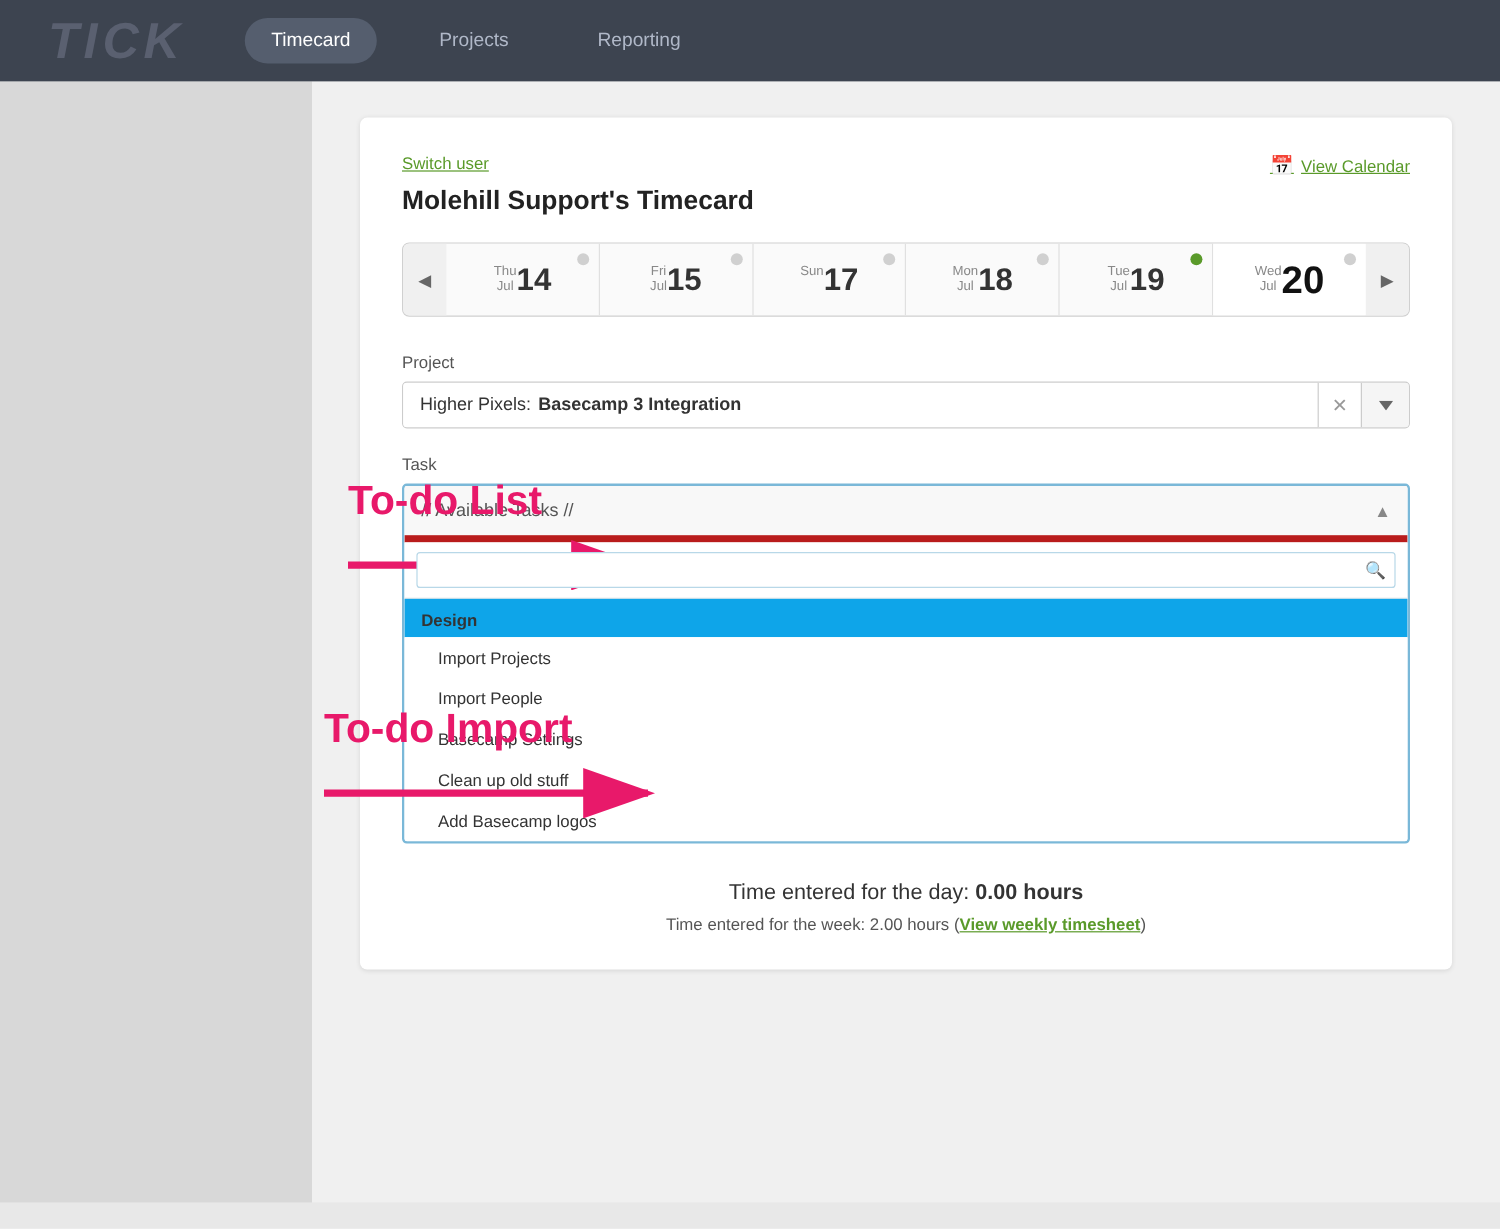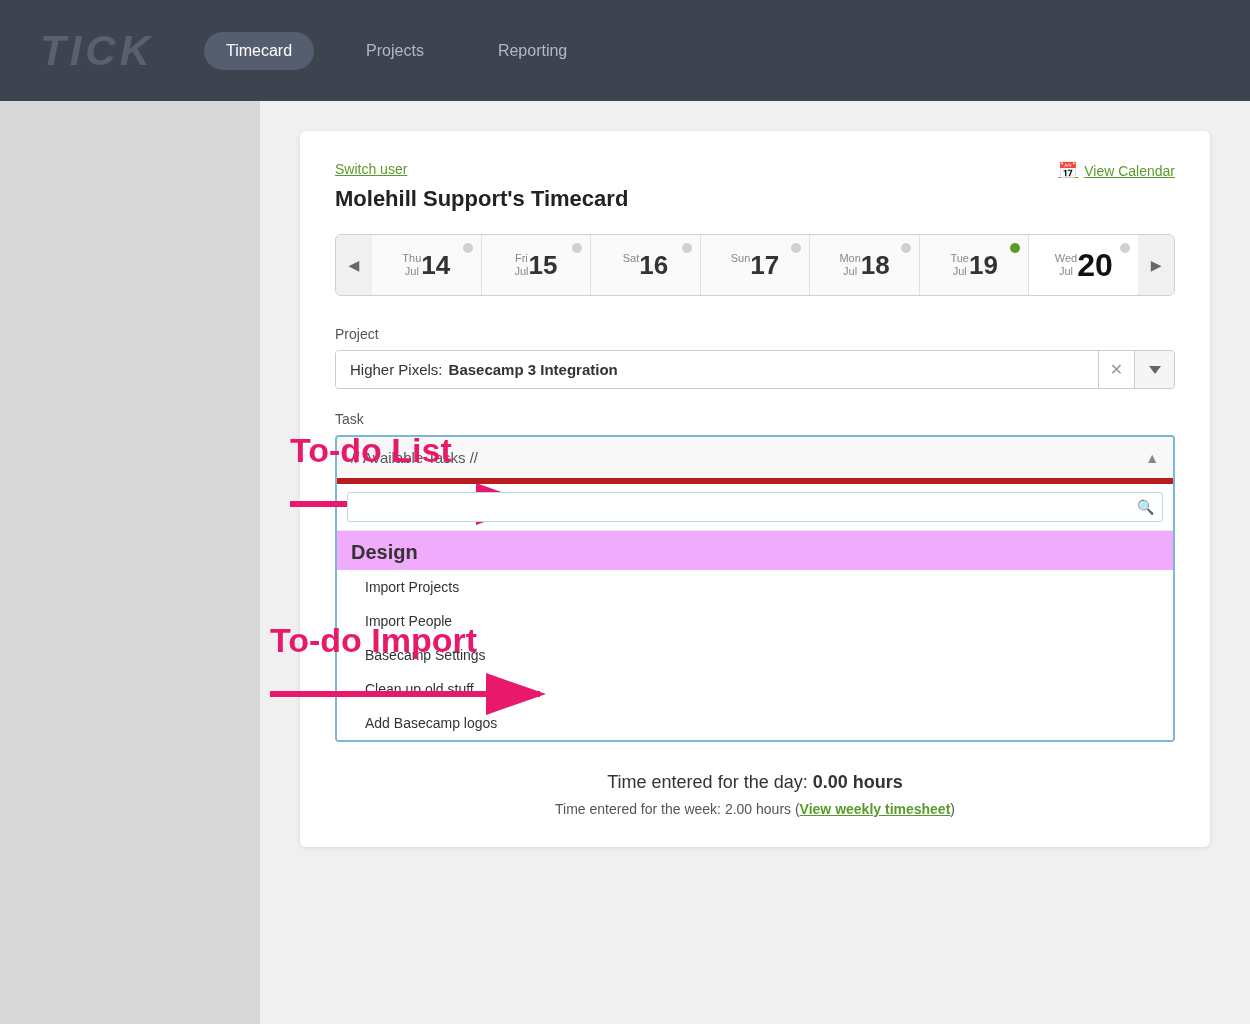--- a/index.html
+++ b/index.html
@@ -6,21 +6,21 @@
     body {
       font-family: -apple-system, BlinkMacSystemFont, 'Helvetica Neue', Arial, sans-serif;
       background: #e8e8e8;
       min-height: 1024px;
       width: 1250px;
     }
 
     
     .header {
       background: #3d4450;
-      height: 101px;
+      height: 68px;
       display: flex;
       align-items: center;
       padding: 0 40px;
       gap: 30px;
     }
 
     .logo {
       font-size: 42px;
       font-weight: 900;
       color: #5a6070;
@@ -293,24 +293,24 @@
     .search-magnifier {
       position: absolute;
       right: 8px;
       color: #aaa;
       font-size: 14px;
       pointer-events: none;
     }
 
     .task-group-label {
       padding: 10px 14px 6px 14px;
-      font-size: 20px;
+      font-size: 14px;
       font-weight: 700;
       color: #333;
-      background: #f0abfc;
+      background: #0ea5e9;
     }
 
     .task-item {
       padding: 9px 14px 9px 28px;
       font-size: 14px;
       color: #333;
       background: #fff;
       cursor: pointer;
     }
 
@@ -420,25 +420,20 @@
             <div class="date-day-label">Thu<br>Jul</div>
             <div class="date-number">14</div>
           </div>
 
           <div class="date-cell">
             <div class="date-dot"></div>
             <div class="date-day-label">Fri<br>Jul</div>
             <div class="date-number">15</div>
           </div>
 
-          <div class="date-cell">
-            <div class="date-dot"></div>
-            <div class="date-day-label">Sat<br>&nbsp;</div>
-            <div class="date-number">16</div>
-          </div>
 
           <div class="date-cell">
             <div class="date-dot"></div>
             <div class="date-day-label">Sun<br>&nbsp;</div>
             <div class="date-number">17</div>
           </div>
 
           <div class="date-cell">
             <div class="date-dot"></div>
             <div class="date-day-label">Mon<br>Jul</div>

